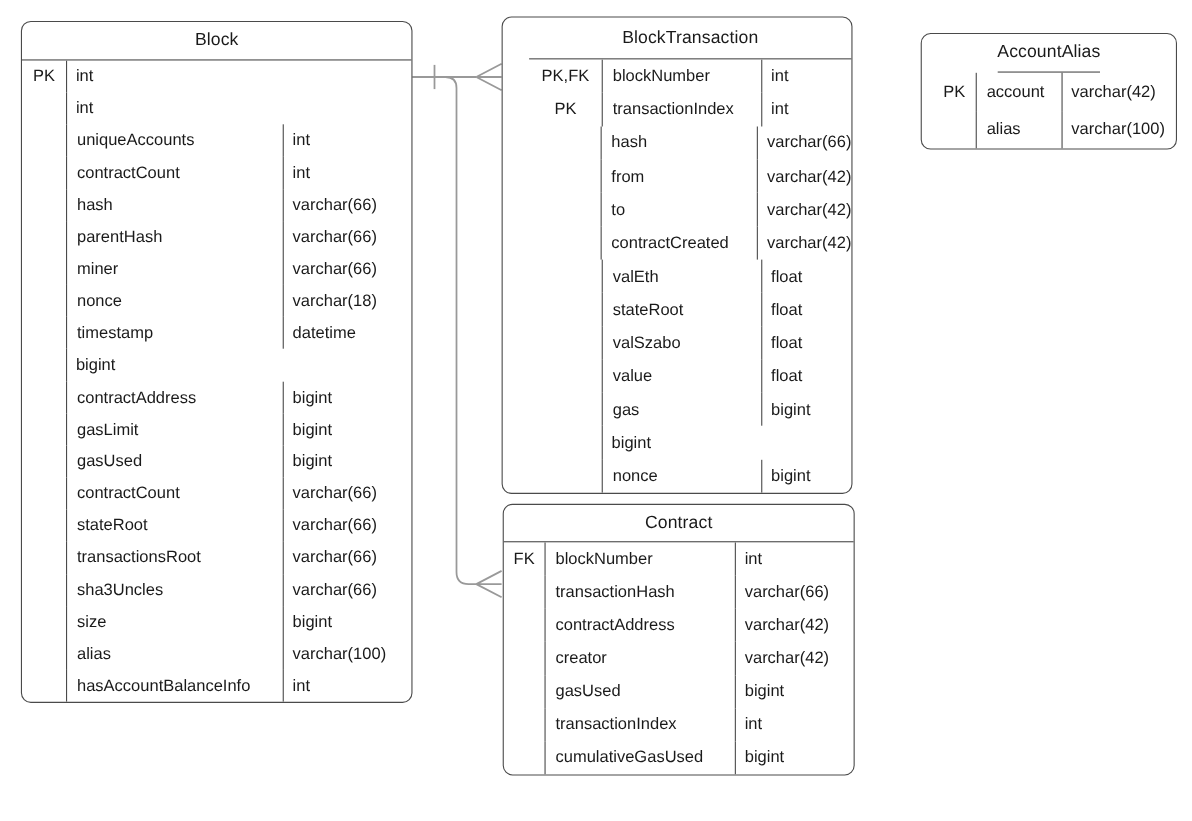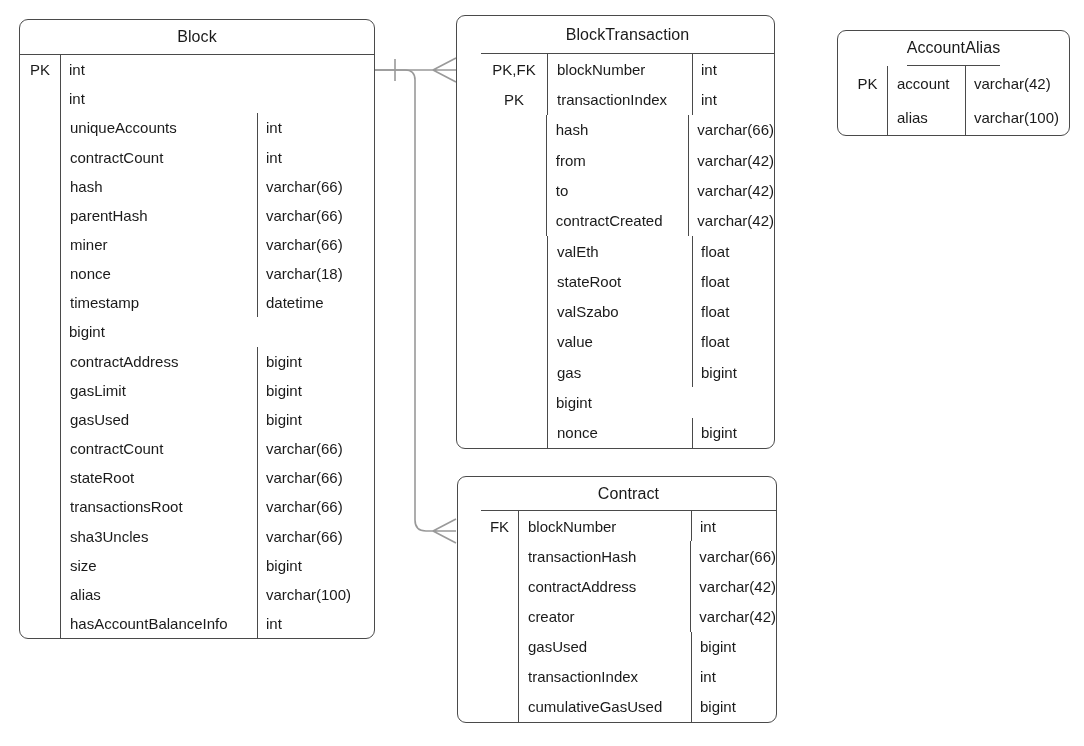--- a/index.html
+++ b/index.html
@@ -32,21 +32,21 @@
   .e-block{left:19px;top:19px;width:356px;height:620px;}
   .e-block .entity-title{height:34px;}
   .e-block .cell.key{width:41px;}
   .e-block .cell.name{width:197px;}
 
   .e-blocktransaction{left:456px;top:15px;width:319px;height:434px;padding-left:24px;}
   .e-blocktransaction .entity-title{height:37px;}
   .e-blocktransaction .cell.key{width:67px;}
   .e-blocktransaction .cell.name{width:145px;}
 
-  .e-contract{left:457px;top:476px;width:320px;height:247px;padding-left:23px;}
+  .e-contract{left:457px;top:458px;width:320px;height:247px;}
   .e-contract .entity-title{height:33px;}
   .e-contract .cell.key{width:38px;}
   .e-contract .cell.name{width:173px;}
 
   .e-accountalias{left:837px;top:30px;width:233px;height:106px;align-items:center;}
   .e-accountalias .entity-title{height:34px;}
   .e-accountalias .cell.key{width:40px;}
   .e-accountalias .cell.name{width:78px;}
 
   svg path{fill:none;stroke:#999999;stroke-width:1.6px;}

